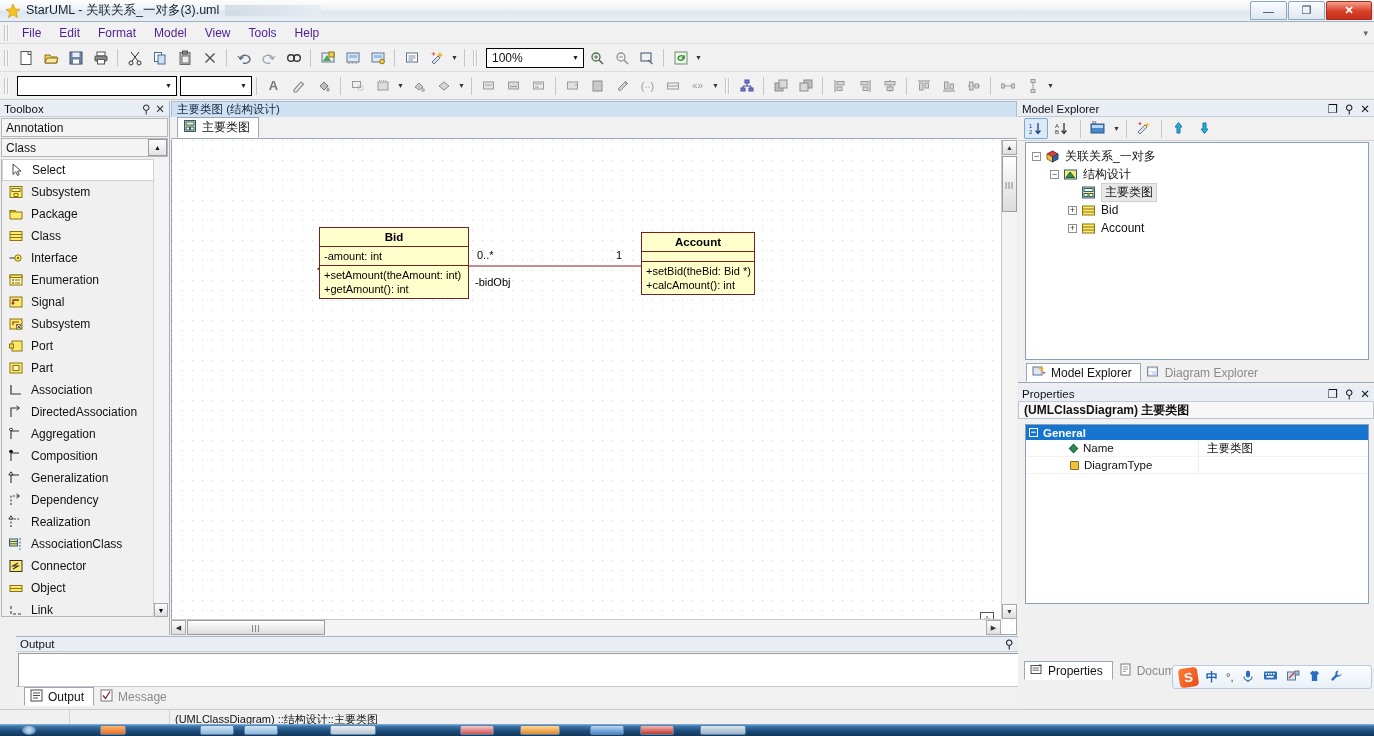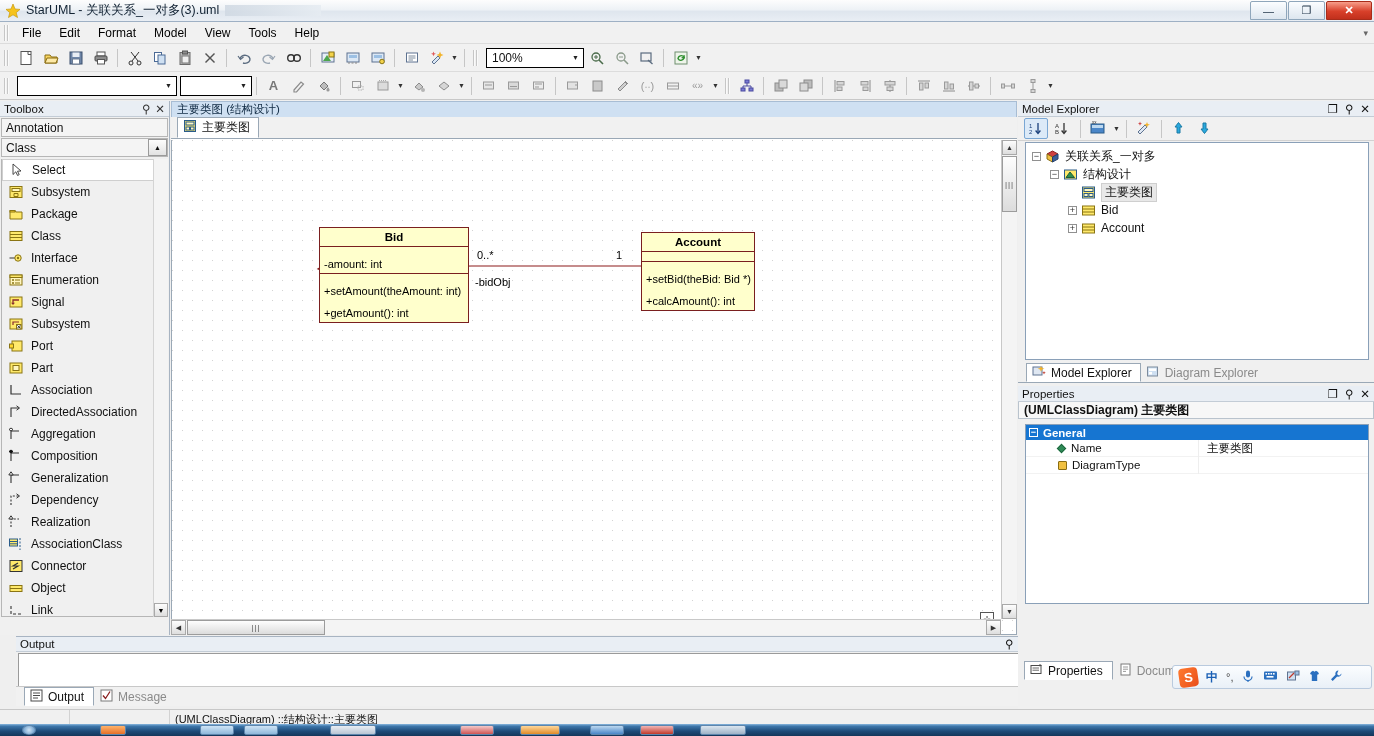--- a/index.html
+++ b/index.html
@@ -61,21 +61,21 @@
     width:7px; height:16px; margin:0 3px;
     background:
       linear-gradient(to right, #fff 0 1px, transparent 1px),
       linear-gradient(to right, #b5b5b5 0 1px, transparent 1px);
     background-size: 3px 100%;
     background-position: 2px 0, 1px 0;
     background-repeat: repeat-x;
     opacity:.7;
   }
   .menu-item {
-    padding: 2px 9px; font-size:12px; color:#000000; cursor:default;
+    padding: 2px 9px; font-size:12px; color:#4c1d95; cursor:default;
   }
   .menubar .mb-right {
     position:absolute; right:6px; color:#666; font-size:9px;
   }
 
   
   .toolbar {
     position:absolute; left:0; width:1374px; height:28px;
     background:#f1f1f1; border-bottom:1px solid #dcdcdc;
     display:flex; align-items:center;
@@ -175,21 +175,21 @@
   .umlclass {
     position:absolute; background:#ffffcc; border:1px solid #7a1f1f;
     font-size:11px; color:#000;
   }
   .uml-name {
     text-align:center; font-weight:bold; font-size:11.5px;
     padding:3px 0 3px 0; border-bottom:1px solid #7a1f1f;
   }
   .uml-sec { border-bottom:1px solid #7a1f1f; padding:2px 4px; }
   .uml-sec:last-child { border-bottom:none; }
-  .uml-sec div { line-height:14px; white-space:nowrap;margin-top:8px; }
+  .uml-sec div { line-height:14px; white-space:nowrap; }
   .uml-sec.empty { height:10px; padding:0; }
 
   .assoc-label { position:absolute; font-size:11px; color:#000; white-space:nowrap; }
 
   .vscroll {
     position:absolute; right:0; top:39px; bottom:16px; width:16px;
     background:#f4f4f4; border-left:1px solid #c8c8c8;
   }
   .hscroll {
     position:absolute; left:0; right:16px; bottom:0; height:16px;
@@ -284,21 +284,21 @@
   .pr-grid { position:absolute;left:7px;top:38px;width:344px;height:180px;background:#fff;border:1px solid #8aa0b8;}
   .pr-group {
     height:15px;background:#1675d1;color:#fff;font-weight:bold;font-size:11.5px;
     display:flex;align-items:center;padding-left:3px;
   }
   .pr-group .pm {
     width:9px;height:9px;border:1px solid #fff;background:#1675d1;color:#fff;
     display:flex;align-items:center;justify-content:center;font-size:9px;line-height:7px;margin-right:5px;
   }
   .pr-row { height:17px;display:flex;align-items:center;font-size:11.5px;color:#111;border-bottom:1px solid #f2f2f2;}
-  .pr-key { width:172px;display:flex;align-items:center;padding-left:32px;}
+  .pr-key { width:172px;display:flex;align-items:center;padding-left:44px;}
   .pr-val { flex:1;padding-left:8px;display:flex;align-items:center;border-left:1px solid #eee;height:17px;}
   .diamond {
     width:7px;height:7px;background:#2e8b57;transform:rotate(45deg);margin-right:6px;flex:0 0 7px;
     box-shadow: inset 0 0 0 1px #1d5e3a;
   }
   .lock { width:9px;height:9px;background:#f0c040;border:1px solid #8a6d12;margin-right:5px;flex:0 0 9px;border-radius:1px;}
   .chk { width:11px;height:11px;border:1px solid #7f7f7f;background:#fff; }
 
   .pr-tabs {
     position:absolute;left:0;bottom:0;width:356px;height:20px;

